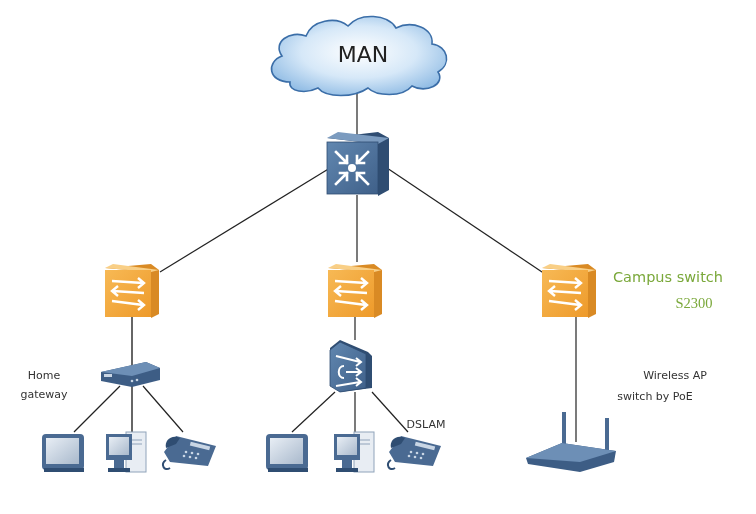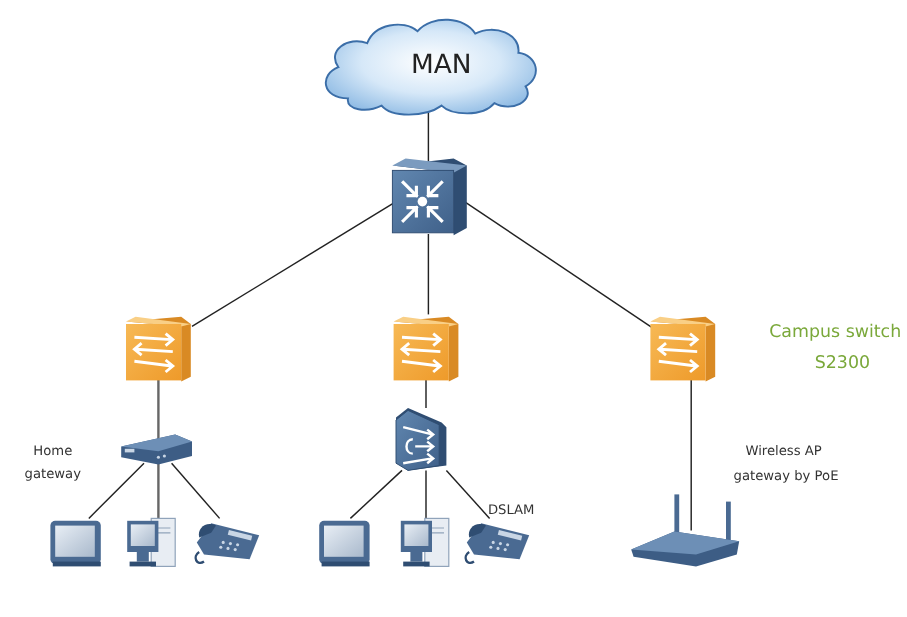--- a/index.html
+++ b/index.html
@@ -1,19 +1,19 @@
 <!DOCTYPE html>
 <html><head>
 <meta charset="utf-8">
 <style>
   html, body { margin:0; padding:0; background:#ffffff; }
   body { width:756px; height:514px; position:relative; overflow:hidden; font-family:"DejaVu Sans", sans-serif; }
   #diagram { position:absolute; left:0; top:0; }
   .lbl { position:absolute; font-family:"DejaVu Sans", sans-serif; color:#333333; font-size:11px; line-height:21px; text-align:center; white-space:nowrap; }
-  .lbl-green { color:#7aa83a; font-size:14.5px; line-height:30px;margin-left:28px; }
+  .lbl-green { color:#7aa83a; font-size:14.5px; line-height:30px; }
   .lbl-man { font-size:22px; color:#222; }
 </style>
 </head>
 <body>
 
 <svg id="diagram" width="756" height="514" viewBox="0 0 756 514" xmlns="http://www.w3.org/2000/svg">
   <defs>
     <radialGradient id="cloudGrad" cx="50%" cy="45%" r="60%">
       <stop offset="0%" stop-color="#ffffff"></stop>
       <stop offset="55%" stop-color="#d6e8f8"></stop>
@@ -175,24 +175,24 @@
   </g>
 
   <g>
     <rect x="562" y="412" width="4" height="34" fill="#4a6a92"></rect>
     <rect x="605" y="418" width="4" height="32" fill="#4a6a92"></rect>
     <path d="M526,458 L562,443 L616,451 L614,462 L580,472 L528,464 Z" fill="#3d5d85"></path>
     <path d="M526,458 L562,443 L616,451 L580,462 Z" fill="#6d8fb6"></path>
   </g>
 </svg>
 
-<div class="lbl lbl-man" style="left:333px; top:44px; width:60px;text-align:right;">MAN</div>
+<div class="lbl lbl-man" style="left:333px; top:44px; width:60px;">MAN</div>
 
 <div class="lbl lbl-green" style="left:608px; top:262px; width:120px;">Campus switch</div>
-<div class="lbl lbl-green" style="left:614px; top:288px; width:120px;">S2300</div>
+<div class="lbl lbl-green" style="left:634px; top:288px; width:120px;font-family:Liberation Serif, serif;">S2300</div>
 
 <div class="lbl" style="left:14px; top:365px; width:60px;">Home</div>
 <div class="lbl" style="left:14px; top:384px; width:60px;">gateway</div>
 
 <div class="lbl" style="left:396px; top:366px; width:60px;margin-top:48px;">DSLAM</div>
 
-<div class="lbl" style="left:598px; top:365px; width:110px;">Wireless AP</div>
-<div class="lbl" style="left:600px; top:386px; width:110px;">gateway by PoE</div>
+<div class="lbl" style="left:620px; top:365px; width:110px;">Wireless AP</div>
+<div class="lbl" style="left:600px; top:386px; width:110px;">switch by PoE</div>
 
 </body></html>

